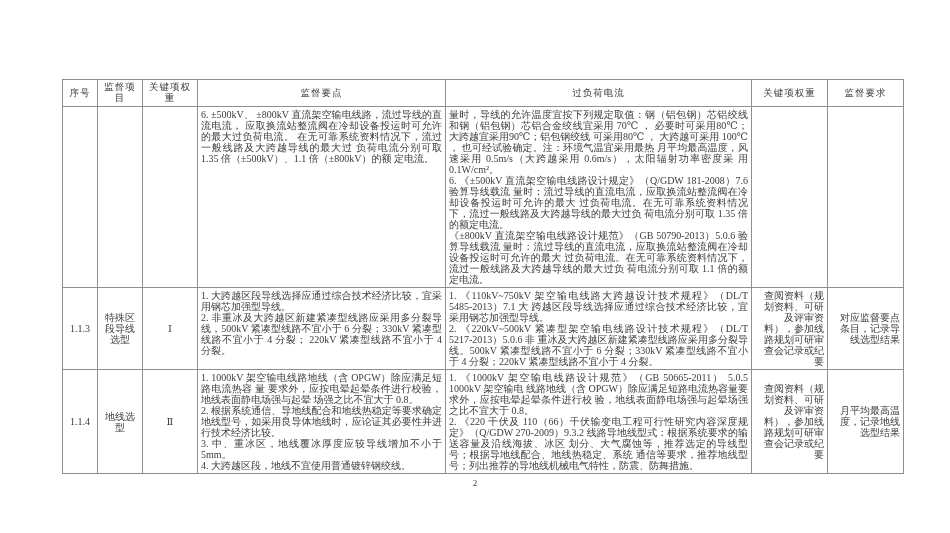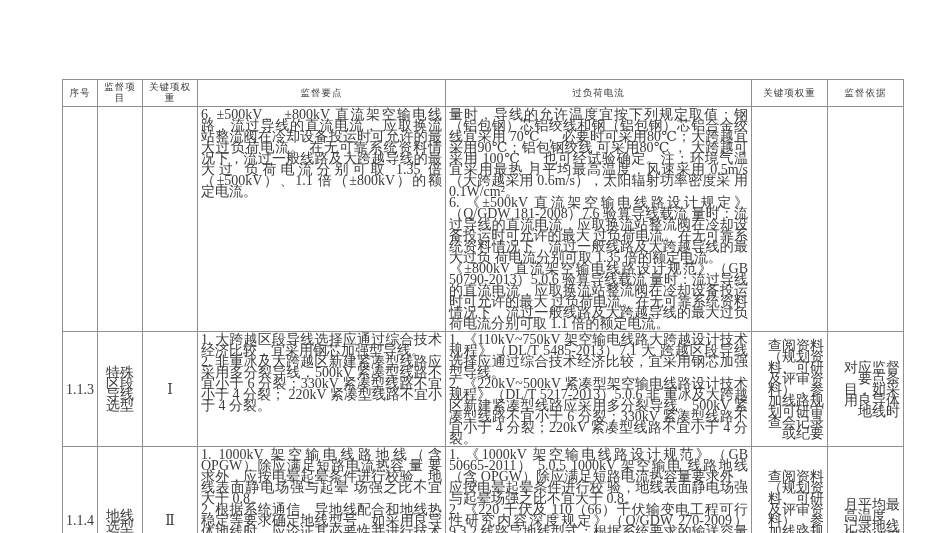--- a/index.html
+++ b/index.html
@@ -18,21 +18,21 @@
     top: 79px;
     width: 841px;
     border-collapse: collapse;
     table-layout: fixed;
   }
   .doc-table th, .doc-table td {
     border: 1px solid #8f8f8f;
     font-weight: normal;
     box-sizing: border-box;
     padding: 2px 3px;
-    font-size: 14px;
+    font-size: 10px;
     line-height: 11px;
     overflow: hidden;
   }
   .doc-table thead th {
     font-size: 9.5px;
     text-align: center;
     vertical-align: middle;
     height: 23px;
     letter-spacing: 1px;
   }
@@ -74,21 +74,21 @@
     <col style="width:76px">
   </colgroup>
   <thead>
     <tr>
       <th>序号</th>
       <th>监督项目</th>
       <th>关键项权重</th>
       <th>监督要点</th>
       <th>过负荷电流</th>
       <th>关键项权重</th>
-      <th>监督依据</th>
+      <th>监督要求</th>
     </tr>
   </thead>
   <tbody>
     <tr style="height:178px">
       <td class="c-center"></td>
       <td class="c-center"></td>
       <td class="c-center"></td>
       <td class="c-top">6. ±500kV、 ±800kV 直流架空输电线路，流过导线的直流电流， 应取换流站整流阀在冷却设备投运时可允许的最大过负荷电流。 在无可靠系统资料情况下，流过一般线路及大跨越导线的最大过 负荷电流分别可取 1.35 倍（±500kV）、1.1 倍（±800kV）的额 定电流。</td>
       <td class="c-top">量时，导线的允许温度宜按下列规定取值：钢（铝包钢）芯铝绞线和钢（铝包钢）芯铝合金绞线宜采用 70℃ ， 必要时可采用80℃；大跨越宜采用90℃；铝包钢绞线 可采用80℃ ， 大跨越可采用 100℃ ， 也可经试验确定。注：环境气温宜采用最热 月平均最高温度，风速采用 0.5m/s（大跨越采用 0.6m/s），太阳辐射功率密度采 用 0.1W/cm²。
 6. 《±500kV 直流架空输电线路设计规定》（Q/GDW 181-2008）7.6 验算导线载流 量时：流过导线的直流电流，应取换流站整流阀在冷却设备投运时可允许的最大 过负荷电流。在无可靠系统资料情况下，流过一般线路及大跨越导线的最大过负 荷电流分别可取 1.35 倍的额定电流。
@@ -98,21 +98,21 @@
     </tr>
     <tr style="height:71px">
       <td class="c-center">1.1.3</td>
       <td class="c-center">特殊区段导线选型</td>
       <td class="c-center">Ⅰ</td>
       <td class="c-top">1. 大跨越区段导线选择应通过综合技术经济比较，宜采用钢芯加强型导线。
 2. 非重冰及大跨越区新建紧凑型线路应采用多分裂导线，500kV 紧凑型线路不宜小于 6 分裂；330kV 紧凑型线路不宜小于 4 分裂； 220kV 紧凑型线路不宜小于 4 分裂。</td>
       <td class="c-top">1. 《110kV~750kV 架空输电线路大跨越设计技术规程》（DL/T 5485-2013）7.1 大 跨越区段导线选择应通过综合技术经济比较，宜采用钢芯加强型导线。
 2. 《220kV~500kV 紧凑型架空输电线路设计技术规程》（DL/T 5217-2013）5.0.6 非 重冰及大跨越区新建紧凑型线路应采用多分裂导线。500kV 紧凑型线路不宜小于 6 分裂；330kV 紧凑型线路不宜小于 4 分裂；220kV 紧凑型线路不宜小于 4 分裂。</td>
       <td class="c-mid">查阅资料（规划资料、可研及评审资料），参加线路规划可研审查会记录或纪要</td>
-      <td class="c-mid">对应监督要点条目，如采用良导体地线时</td>
+      <td class="c-mid">对应监督要点条目，记录导线选型结果</td>
     </tr>
     <tr style="height:99px">
       <td class="c-center">1.1.4</td>
       <td class="c-center">地线选型</td>
       <td class="c-center">Ⅱ</td>
       <td class="c-top">1. 1000kV 架空输电线路地线（含 OPGW）除应满足短路电流热容 量 要求外，应按电晕起晕条件进行校验，地线表面静电场强与起晕 场强之比不宜大于 0.8。
 2. 根据系统通信、导地线配合和地线热稳定等要求确定地线型号，如采用良导体地线时，应论证其必要性并进行技术经济比较。
 3. 中、重冰区，地线覆冰厚度应较导线增加不小于 5mm。
 4. 大跨越区段，地线不宜使用普通镀锌钢绞线。</td>
       <td class="c-top">1. 《1000kV 架空输电线路设计规范》（GB 50665-2011） 5.0.5 1000kV 架空输电 线路地线（含 OPGW）除应满足短路电流热容量要求外，应按电晕起晕条件进行校 验，地线表面静电场强与起晕场强之比不宜大于 0.8。

